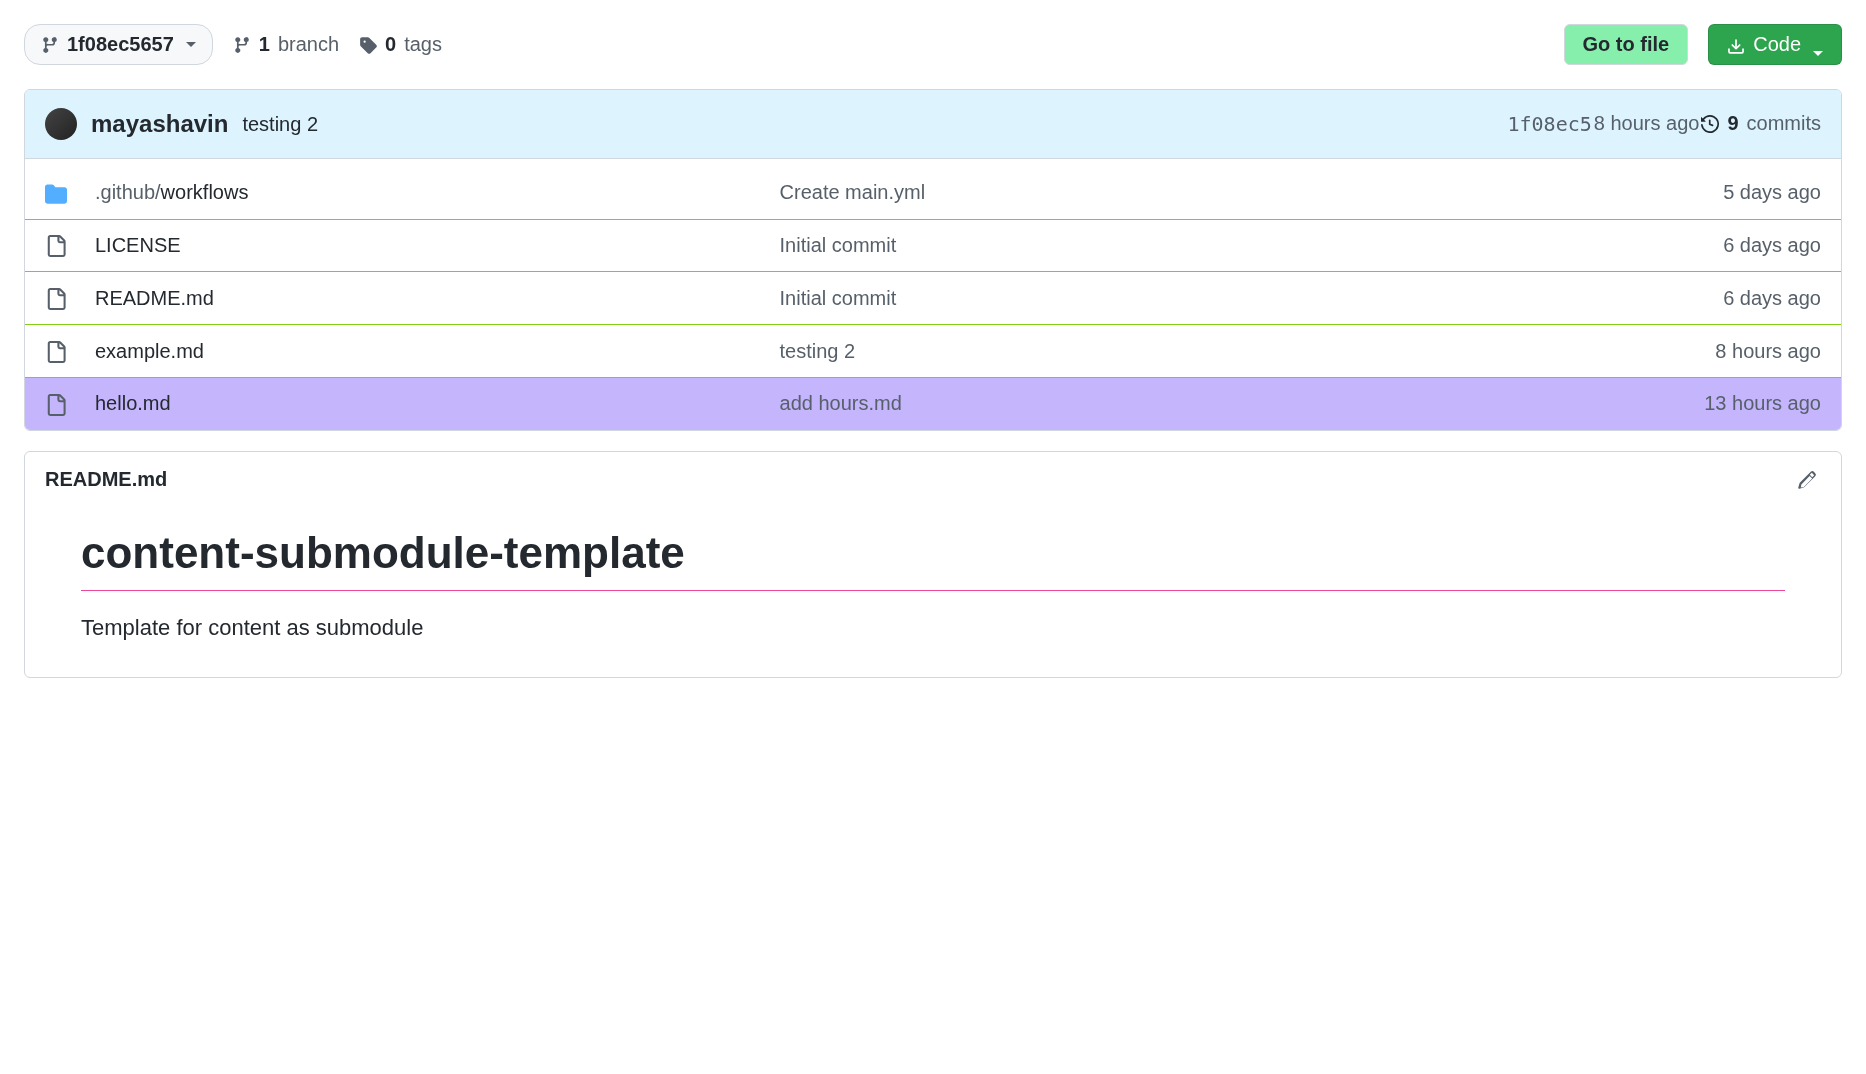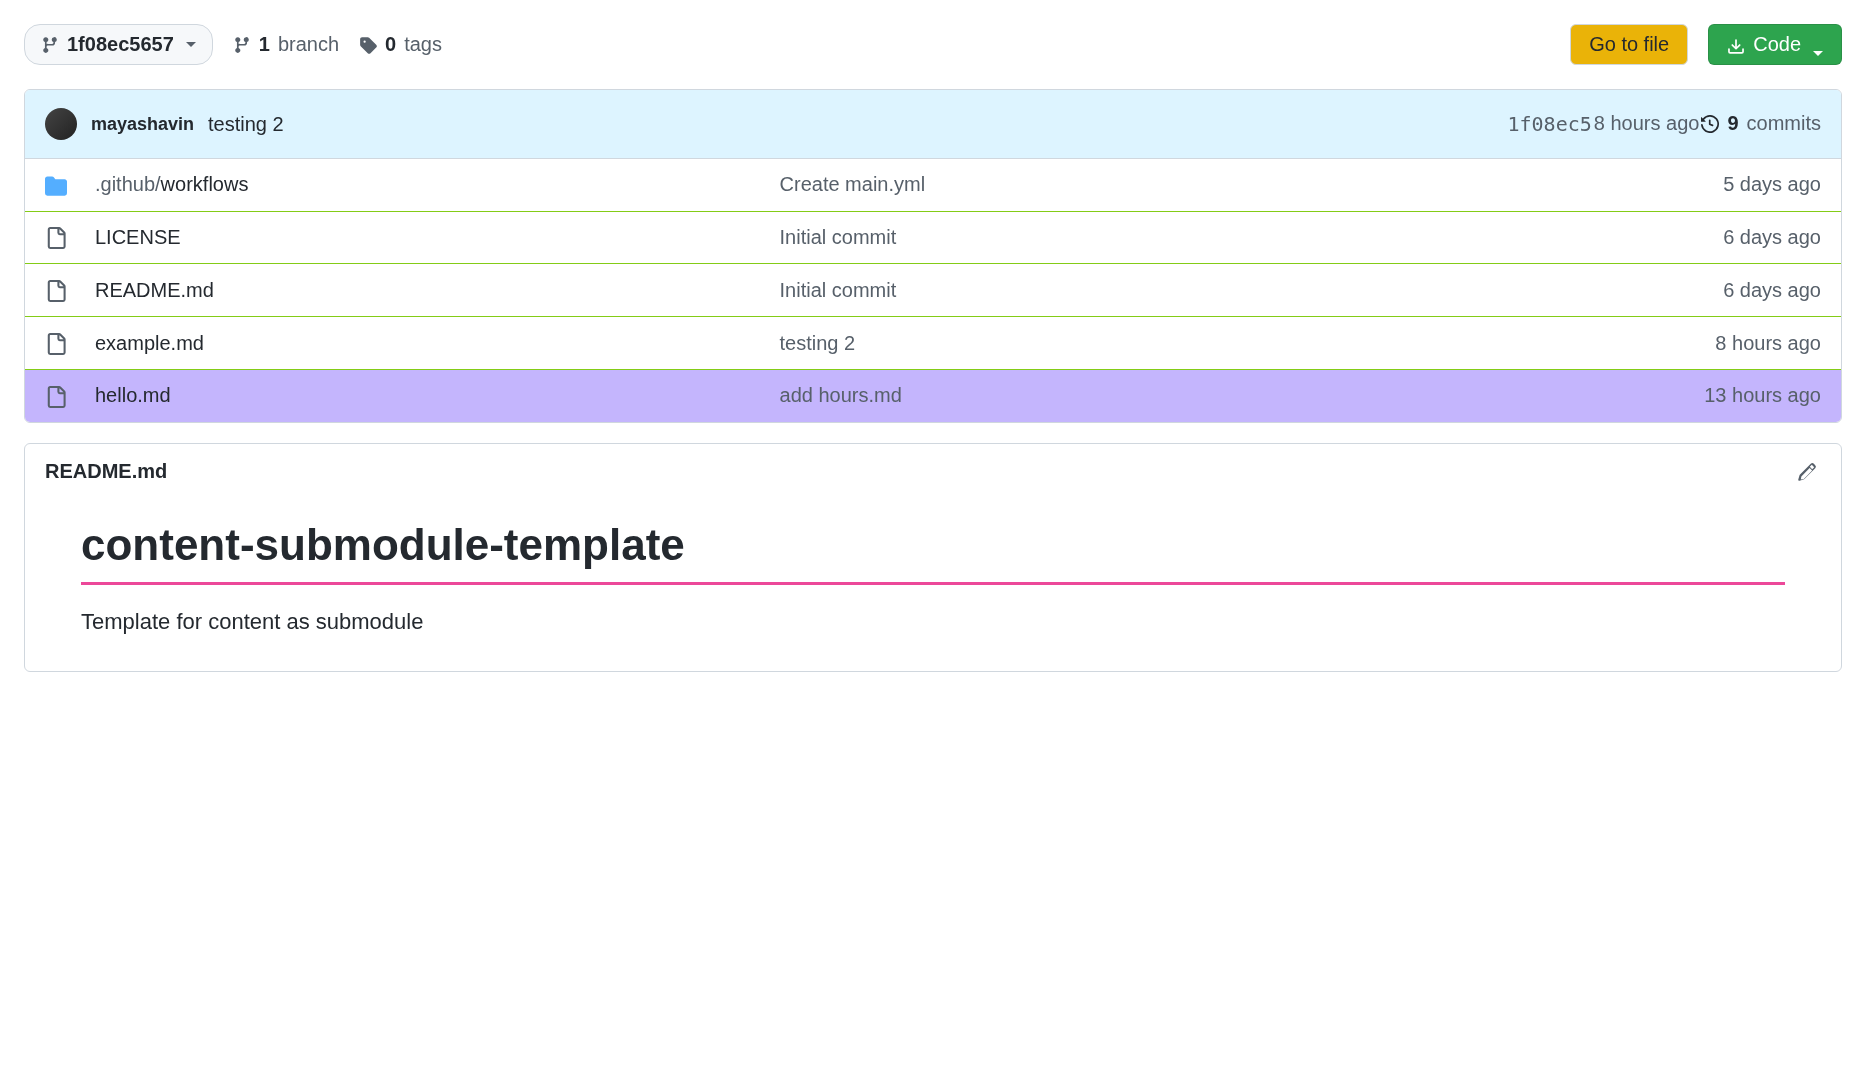--- a/index.html
+++ b/index.html
@@ -51,25 +51,25 @@
   color: #57606a;
   cursor: pointer;
 }
 .stat-item strong { color: #24292f; font-weight: 600; }
 .spacer { flex: 1; }
 .btn {
   display: inline-flex;
   align-items: center;
   gap: 8px;
   padding: 8px 18px;
-  background: #eab308;
+  background: #86efac;
   border: 1px solid #d0d7de;
   border-radius: 6px;
   font-size: 20px;
-  font-weight: 400;
+  font-weight: 700;
   color: #24292f;
   cursor: pointer;
 }
 .btn-primary {
   background: #2da44e;
   border-color: rgba(27,31,36,0.15);
   color: #ffffff;
   font-weight: 500;
   align-items: flex-end;
 }
@@ -89,35 +89,35 @@
   border-bottom: 1px solid #d0d7de;
   gap: 14px;
 }
 .avatar {
   width: 32px;
   height: 32px;
   border-radius: 50%;
   background: linear-gradient(135deg, #444, #222);
   flex-shrink: 0;
 }
-.commit-author { font-weight: 600; font-size: 18px; }
+.commit-author { font-weight: 600; font-size: 24px; }
 .commit-msg { font-size: 20px; color: #24292f; }
 .commit-meta { margin-left: auto; display: flex; align-items: flex-start; gap: 2px; font-size: 20px; color: #57606a; }
 .commit-sha { font-family: ui-monospace, monospace; color: #57606a; }
 .commit-count { display: inline-flex; align-items: center; gap: 8px; }
 .commit-count strong { color: #24292f; font-weight: 600; }
 .file-row {
   display: grid;
   grid-template-columns: 50px 1fr 1.2fr 220px;
   align-items: center;
   padding: 14px 20px;
   border-top: 1px solid #84cc16;
   font-size: 20px;
 }
-.file-row:first-of-type { border-top: none; }
+.file-row:first-of-type { border-top: none; margin-top: 8px; }
 .file-row.hover-alt:last-child { background: #c4b5fd; }
 .file-icon { width: 22px; height: 22px; }
 .file-icon.folder { color: #54aeff; fill: #54aeff; }
 .file-icon.file { color: #57606a; fill: #57606a; }
 .file-name { color: #24292f; }
 .file-name .muted { color: #57606a; }
 .file-commit { color: #57606a; }
 .file-time { color: #57606a; text-align: right; }
 .readme-box {
   border: 1px solid #d0d7de;
@@ -137,21 +137,21 @@
   color: #57606a;
   padding: 4px;
 }
 .readme-body {
   padding: 20px 56px 36px 56px;
 }
 .readme-body h1 {
   font-size: 44px;
   font-weight: 700;
   padding-bottom: 12px;
-  border-bottom: 3px solid #ec4899;
+  border-bottom: 1px solid #ec4899;
   margin-bottom: 24px;
 }
 .readme-body p {
   font-size: 22px;
   color: #24292f;
 }
 svg { display: inline-block; vertical-align: middle; }
 </style>
 </head>
 <body>

